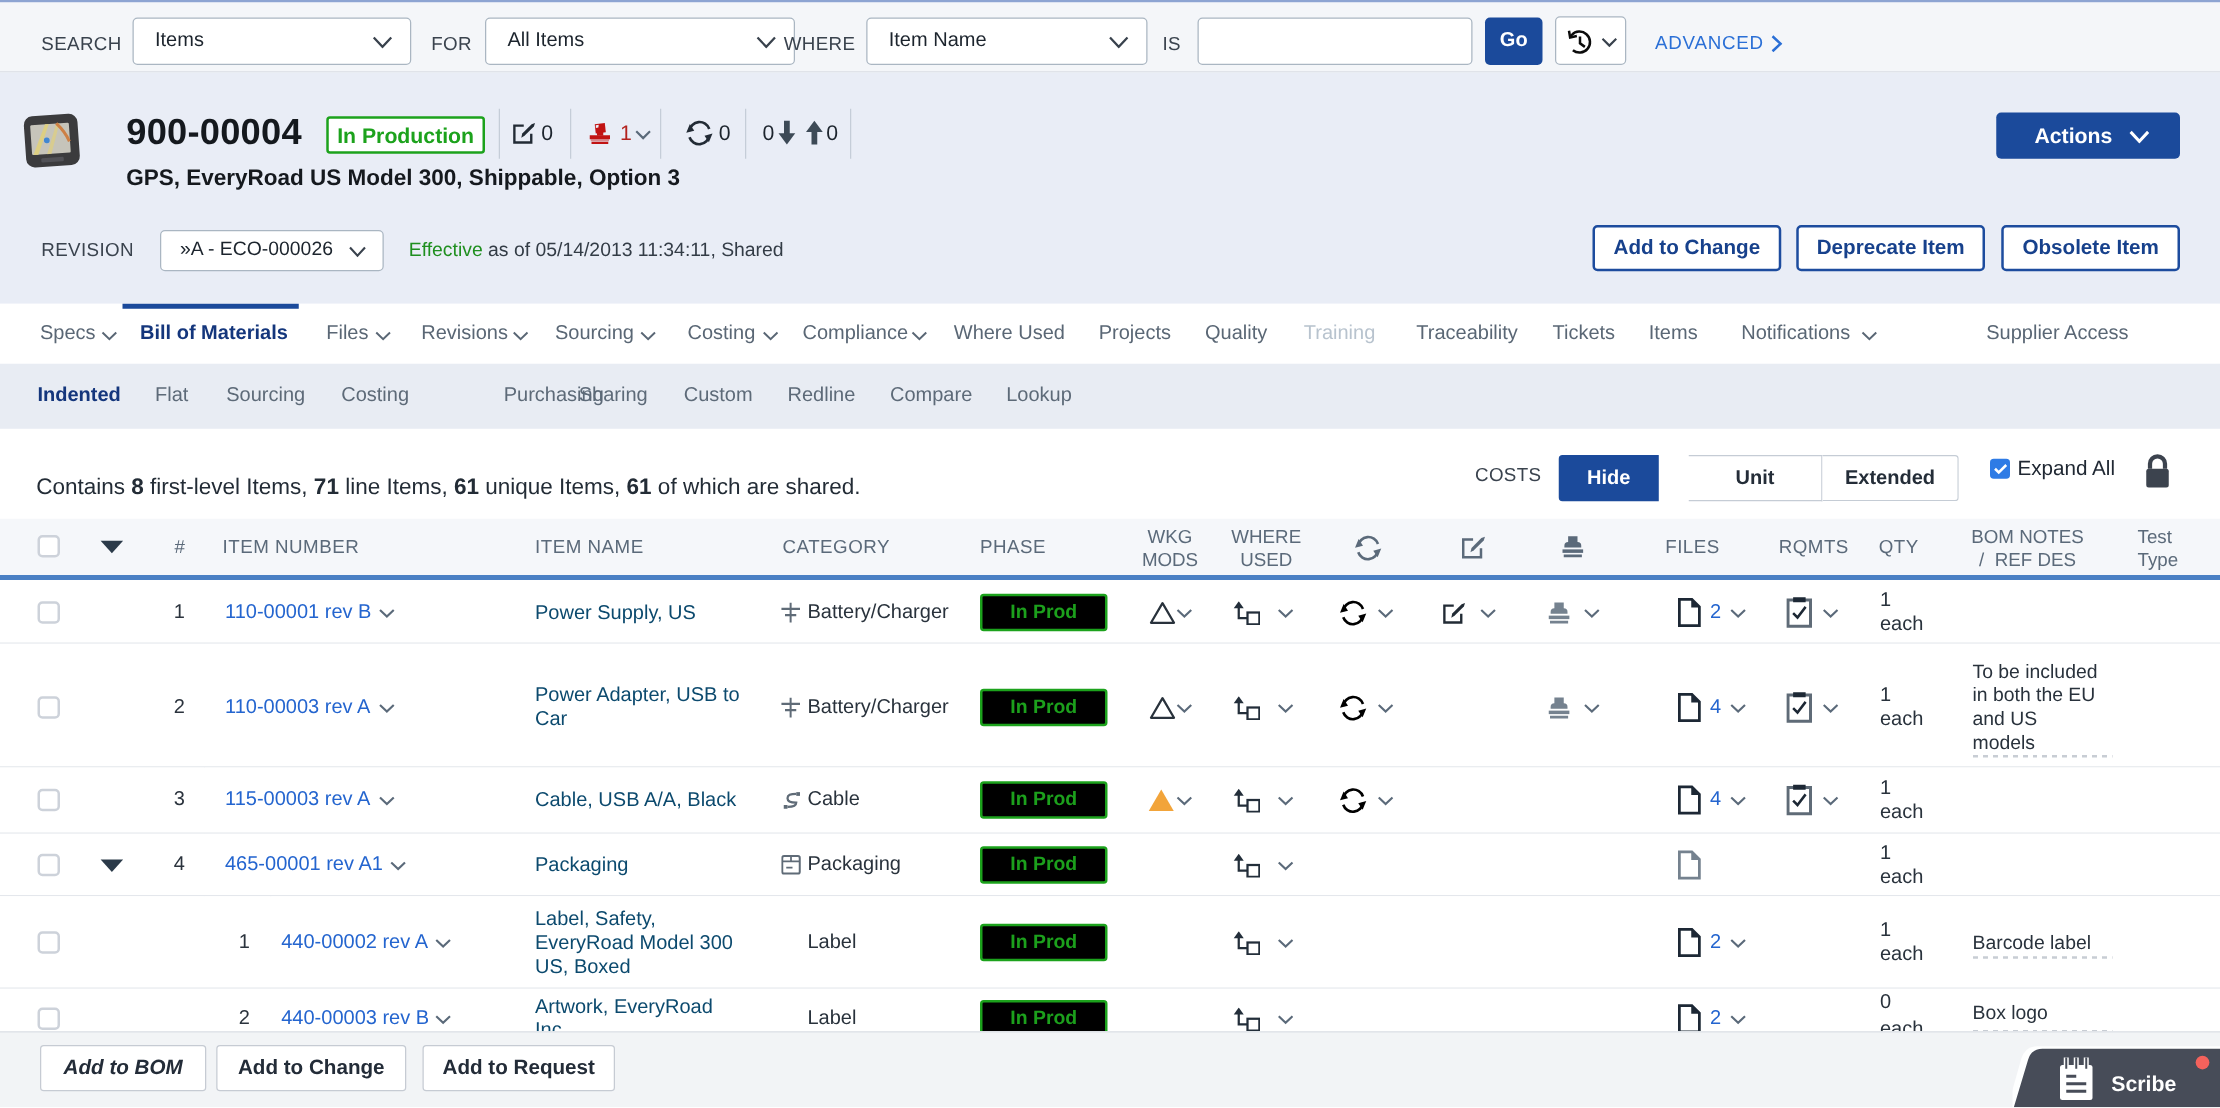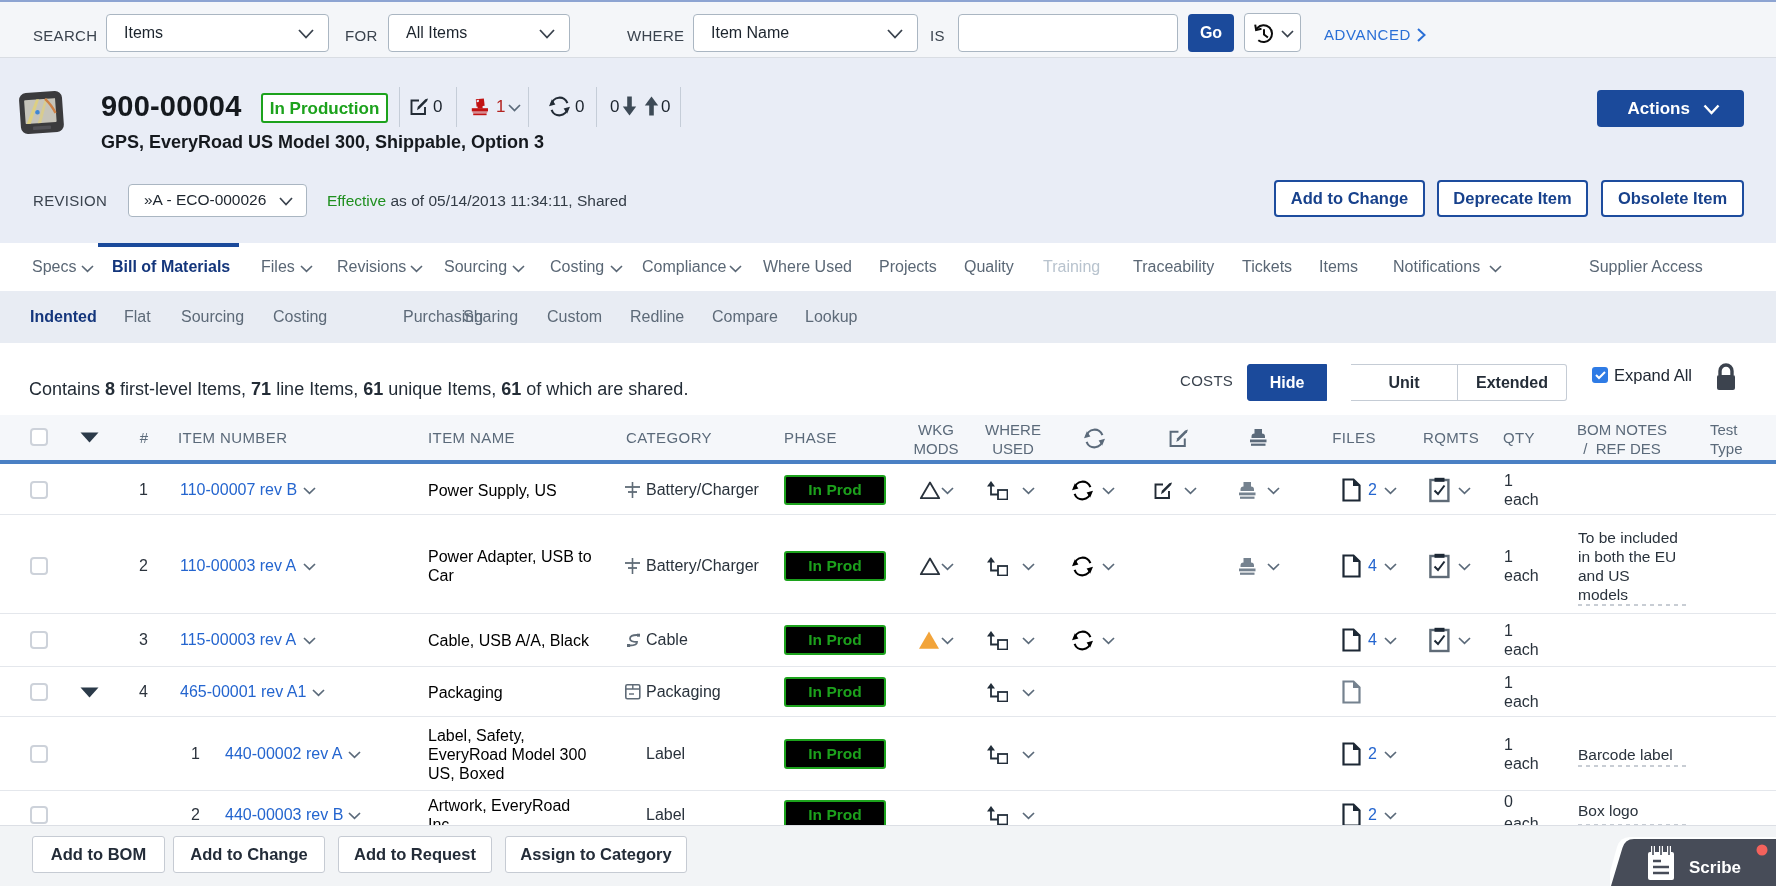--- a/index.html
+++ b/index.html
@@ -42,21 +42,21 @@
 
   
   #thead { left:0; top:415px; width:1776px; height:45px; background:#f5f7fa; }
   .hcell { position:absolute; font-size:15px; color:#5b6a7a; white-space:nowrap; }
   #bluebar { left:0; top:460px; width:1776px; height:4px; background:#4a80c4; }
   #rows { left:0; top:464px; width:1776px; height:361px; background:#fff; overflow:hidden; }
   .row { position:absolute; left:0; width:1776px; background:#fff; border-bottom:1px solid #e4e7ec; }
   .cbx { position:absolute; left:30px; width:18px; height:18px; border:2px solid #cdd2da; border-radius:4px; background:#fff; }
   .num { position:absolute; font-size:16px; color:#2b333d; text-align:right; }
   .link { position:absolute; font-size:16px; color:#2465cf; white-space:nowrap; }
-  .name { position:absolute; left:428px; width:176px; font-size:16px; color:#000000; line-height:19px; }
+  .name { position:absolute; left:428px; width:176px; font-size:16px; color:#0c4a6e; line-height:19px; }
   .cat { position:absolute; left:646px; font-size:16px; color:#29323c; }
   .badge { position:absolute; left:784px; width:102px; height:30px; background:#000000; border:2px solid #1ca21c; border-radius:3px; color:#1ca01c; font-size:15.5px; font-weight:bold; text-align:center; line-height:26px; }
   .qty { position:absolute; left:1504px; font-size:16px; color:#29323c; line-height:19px; }
   .note { position:absolute; left:1578px; width:112px; font-size:15.5px; color:#29323c; line-height:19px; }
   .dash { position:absolute; height:2px; background:repeating-linear-gradient(90deg,#c8cdd4 0 4px, transparent 4px 8px); }
   .vline1 { position:absolute; left:163px; top:0; width:1px; background:#e4e7ec; }
   .vline2 { position:absolute; left:216px; top:0; width:1px; background:#e4e7ec; }
 
   
   #footer { left:0; top:825px; width:1776px; height:61px; background:#f2f4f6; border-top:1px solid #dcdfe5; }
@@ -68,21 +68,21 @@
   <div class="abs" id="topline"></div>
   <div class="abs" id="searchbar">
     <div class="abs sb-label" style="left:33px; top:25px;">SEARCH</div>
     <div class="sel" style="left:106px; width:223px;">
         <span class="txt">Items</span>
       <svg class="abs" style="right:14px; top:14px;" width="16" height="10" viewBox="0 0 16 10">
           <polyline points="1,1 8,8.5 15,1" fill="none" stroke="#39424d" stroke-width="1.8"></polyline>
         </svg>
       </div>
     <div class="abs sb-label" style="left:345px; top:25px;">FOR</div>
-    <div class="sel" style="left:388px; width:182px;">
+    <div class="sel" style="left:388px; width:248px;">
         <span class="txt">All Items</span>
       <svg class="abs" style="right:14px; top:14px;" width="16" height="10" viewBox="0 0 16 10">
           <polyline points="1,1 8,8.5 15,1" fill="none" stroke="#39424d" stroke-width="1.8"></polyline>
         </svg>
       </div>
     <div class="abs sb-label" style="left:627px; top:25px;">WHERE</div>
     <div class="sel" style="left:693px; width:225px;">
         <span class="txt">Item Name</span>
       <svg class="abs" style="right:14px; top:14px;" width="16" height="10" viewBox="0 0 16 10">
           <polyline points="1,1 8,8.5 15,1" fill="none" stroke="#39424d" stroke-width="1.8"></polyline>
@@ -336,21 +336,21 @@
     <div class="hcell" style="left:1710px; top:5px; line-height:19px;">Test<br>Type</div>
   </div>
   <div class="abs" id="bluebar"></div>
   <div class="abs" id="rows">
     <div class="vline1" style="height:253px;"></div>
     <div class="vline2" style="top:253px; height:108px;"></div>
 
     <div class="row" style="top:0; height:51px;">
       <div class="cbx" style="top:17px;"></div>
       <div class="num" style="left:120px; width:28px; top:17px;">1</div>
-      <div class="link" style="left:180px; top:17px;">110-00007 rev B</div>
+      <div class="link" style="left:180px; top:17px;">110-00001 rev B</div>
       <svg class="abs" style="left:303px; top:23px;" width="13" height="8" viewBox="0 0 13 8">
           <use href="#chev8"></use>
         </svg>
       <div class="name" style="top:17px;">Power Supply, US</div>
       <svg class="abs" style="left:625px; top:18px;" width="15" height="17" viewBox="0 0 15 17">
           <use href="#batt"></use>
         </svg>
       <div class="cat" style="top:17px;">Battery/Charger</div>
       <div class="badge" style="top:11px;">In Prod</div>
       <svg class="abs" style="left:919px; top:16px;" width="22" height="20" viewBox="0 0 22 20">
@@ -580,24 +580,23 @@
       <svg class="abs" style="left:1384px; top:21px;" width="13" height="8" viewBox="0 0 13 8">
           <use href="#chev8"></use>
         </svg>
       <div class="qty" style="top:1px;">0</div>
       <div class="qty" style="top:23px;">each</div>
       <div class="note" style="top:10px;">Box logo</div>
       <div class="dash" style="left:1578px; top:33px; width:112px;"></div>
     </div>
   </div>
   <div class="abs" id="footer">
-    <div class="fbtn" style="left:32px; width:133px; line-height:35px;">Add to BOM</div>
+    <div class="fbtn" style="left:32px; width:133px; line-height:35px;font-style:italic;">Add to BOM</div>
     <div class="fbtn" style="left:173px; width:152px; line-height:35px;">Add to Change</div>
     <div class="fbtn" style="left:338px; width:154px; line-height:35px;">Add to Request</div>
-    <div class="fbtn" style="left:505px; width:182px; line-height:35px;">Assign to Category</div>
   </div>
   <svg class="abs" style="left:1610px; top:830px;" width="166" height="56" viewBox="0 0 166 56">
     <path d="M20 7 Q10 7 7 17 L-4 56 L166 56 L166 7 Z" fill="#fff" opacity="0.92"></path>
     <path d="M24 9 Q15 9 12.4 18 L1 56 L166 56 L166 9 Z" fill="#474c58"></path>
     <rect x="38" y="22" width="26" height="28" rx="2" fill="#fff"></rect>
     <path d="M43 16 v9 M51 16 v9 M59 16 v9" stroke="#fff" stroke-width="4"></path>
     <path d="M43 16 v9 M51 16 v9 M59 16 v9" stroke="#474c58" stroke-width="1.6"></path>
     <path d="M43 31 h8 M43 37 h16 M43 43 h16" stroke="#474c58" stroke-width="2.4"></path>
     <text x="79" y="43" font-family="Liberation Sans, sans-serif" font-size="17" font-weight="bold" fill="#fff">Scribe</text>
     <circle cx="152" cy="20" r="5.5" fill="#f4625c"></circle>

